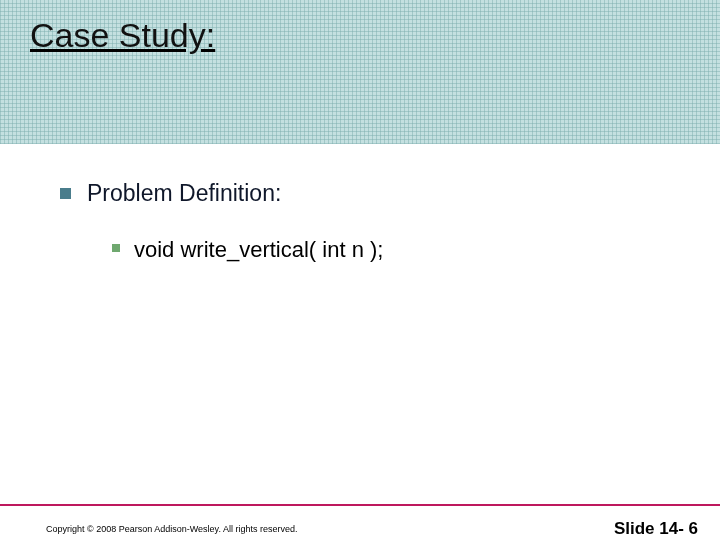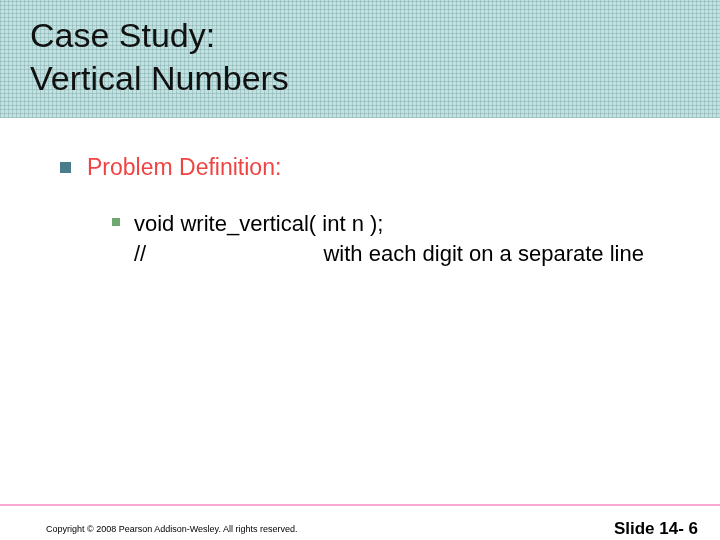--- a/index.html
+++ b/index.html
@@ -1,25 +1,26 @@
 <!DOCTYPE html>
 <html><head>
 <meta charset="utf-8">
 <style>
   * { margin: 0; padding: 0; box-sizing: border-box; }
   html, body { width: 720px; height: 540px; font-family: Arial, Helvetica, sans-serif; background: #fff; }
   .slide { width: 720px; height: 540px; position: relative; background: #fff; }
   .title-band {
     width: 720px;
-    height: 118px;
+    height: 144px;
     background-color: #c4e0e0;
     background-image:
       repeating-linear-gradient(0deg,  rgba(120,170,170,0.45) 0 1px, transparent 1px 4px),
       repeating-linear-gradient(90deg, rgba(120,170,170,0.45) 0 1px, transparent 1px 4px);
     padding: 14px 16px 0 30px;
+    text-decoration: underline;
   }
   .title {
     font-size: 34px;
     line-height: 1.25;
     color: #111;
     font-weight: 400;
   }
   .body-area {
     padding: 36px 40px 0 60px;
   }
@@ -36,61 +37,59 @@
     align-items: flex-start;
   }
   .bullet-lg {
     width: 11px; height: 11px; background: #4a7d8c; flex: 0 0 auto;
     margin-top: 8px; margin-right: 16px;
   }
   .bullet-sm {
     width: 8px; height: 8px; background: #6fa86f; flex: 0 0 auto;
     margin-top: 9px; margin-right: 14px;
   }
-  .lvl1-text { font-size: 23px; color: #ef4444; }
+  .lvl1-text { font-size: 23px; color: #0f172a; }
   .lvl2-text { font-size: 22px; color: #000; line-height: 1.35; }
   .code-line { white-space: pre; }
   .footer {
     position: absolute;
     bottom: 0; left: 0; width: 720px;
     height: 36px;
-    border-top: 2px solid #f9a8d4;
+    border-top: 2px solid #be185d;
     display: flex;
     justify-content: space-between;
     align-items: center;
     padding: 12px 22px 0 46px;
   }
   .copyright { font-size: 9px; color: #000; }
   .slide-num { font-size: 17px; color: #000; font-weight: 700; }
 </style>
 </head>
 <body>
 
 <div class="slide">
 
   <div class="title-band">
     <h1 class="title">
       <span>Case Study:</span><br>
-      <span>Vertical Numbers</span>
     </h1>
   </div>
 
   <div class="body-area">
 
     <div class="lvl1">
       <span class="bullet-lg"></span>
       <span class="lvl1-text">Problem Definition:</span>
     </div>
 
     <div class="lvl2-wrap">
       <div class="lvl2">
         <span class="bullet-sm"></span>
         <div class="lvl2-text">
           <div class="code-line">void write_vertical( int n );</div>
-          <div class="code-line">//                             with each digit on a separate line</div>
         </div>
       </div>
     </div>
 
   </div>
 
   <div class="footer">
     <span class="copyright">Copyright © 2008 Pearson Addison-Wesley.  All rights reserved.</span>
     <span class="slide-num">Slide 14- 6</span>
   </div>

